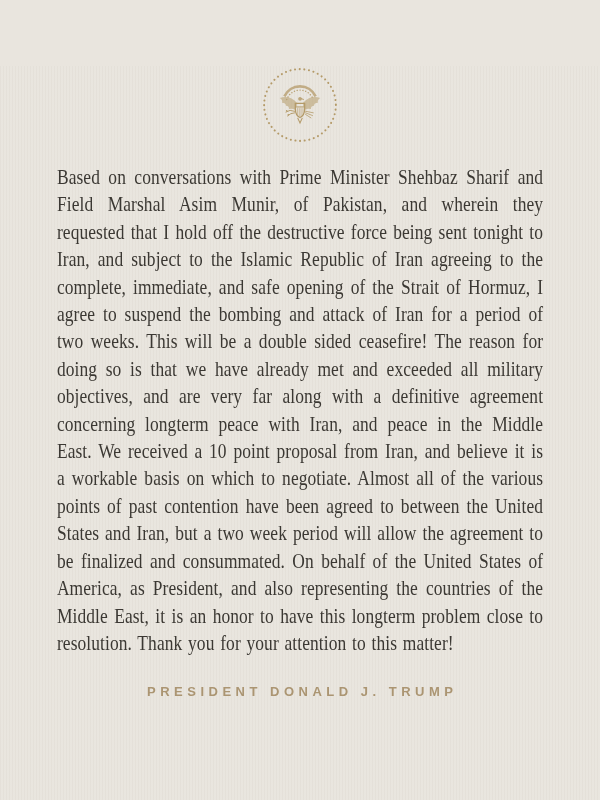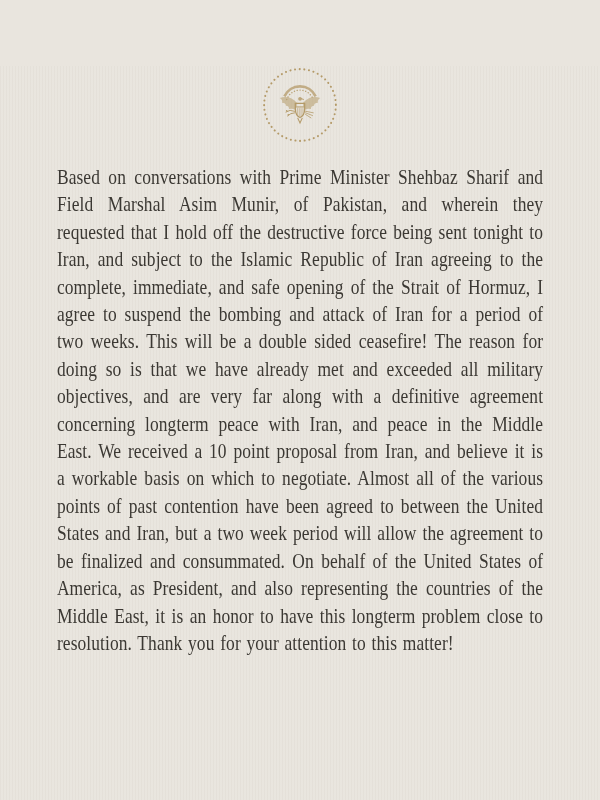--- a/index.html
+++ b/index.html
@@ -91,14 +91,15 @@
       <path d="M43 58 Q37 55 32 59 M43 60 Q38 60 34 64" stroke-width="1.2" stroke-linecap="round"></path>
       <circle cx="33" cy="57.5" r="1" fill="currentColor" stroke="none"></circle>
       <circle cx="35" cy="62.5" r="1" fill="currentColor" stroke="none"></circle>
 
       <path d="M57 58 L67 60 M57 60 L66 63.5 M57 62 L64 66.5" stroke-width="1" stroke-linecap="round"></path>
     </svg>
   </div>
 
   <p class="statement">Based on conversations with Prime Minister Shehbaz Sharif and Field Marshal Asim Munir, of Pakistan, and wherein they requested that I hold off the destructive force being sent tonight to Iran, and subject to the Islamic Republic of Iran agreeing to the complete, immediate, and safe opening of the Strait of Hormuz, I agree to suspend the bombing and attack of Iran for a period of two weeks. This will be a double sided ceasefire! The reason for doing so is that we have already met and exceeded all military objectives, and are very far along with a definitive agreement concerning longterm peace with Iran, and peace in the Middle East. We received a 10 point proposal from Iran, and believe it is a workable basis on which to negotiate. Almost all of the various points of past contention have been agreed to between the United States and Iran, but a two week period will allow the agreement to be finalized and consummated. On behalf of the United States of America, as President, and also representing the countries of the Middle East, it is an honor to have this longterm problem close to resolution. Thank you for your attention to this matter!</p>
 
+  <div class="signature">PRESIDENT DONALD J. TRUMP</div>
 
 </div>
 
 </body></html>

